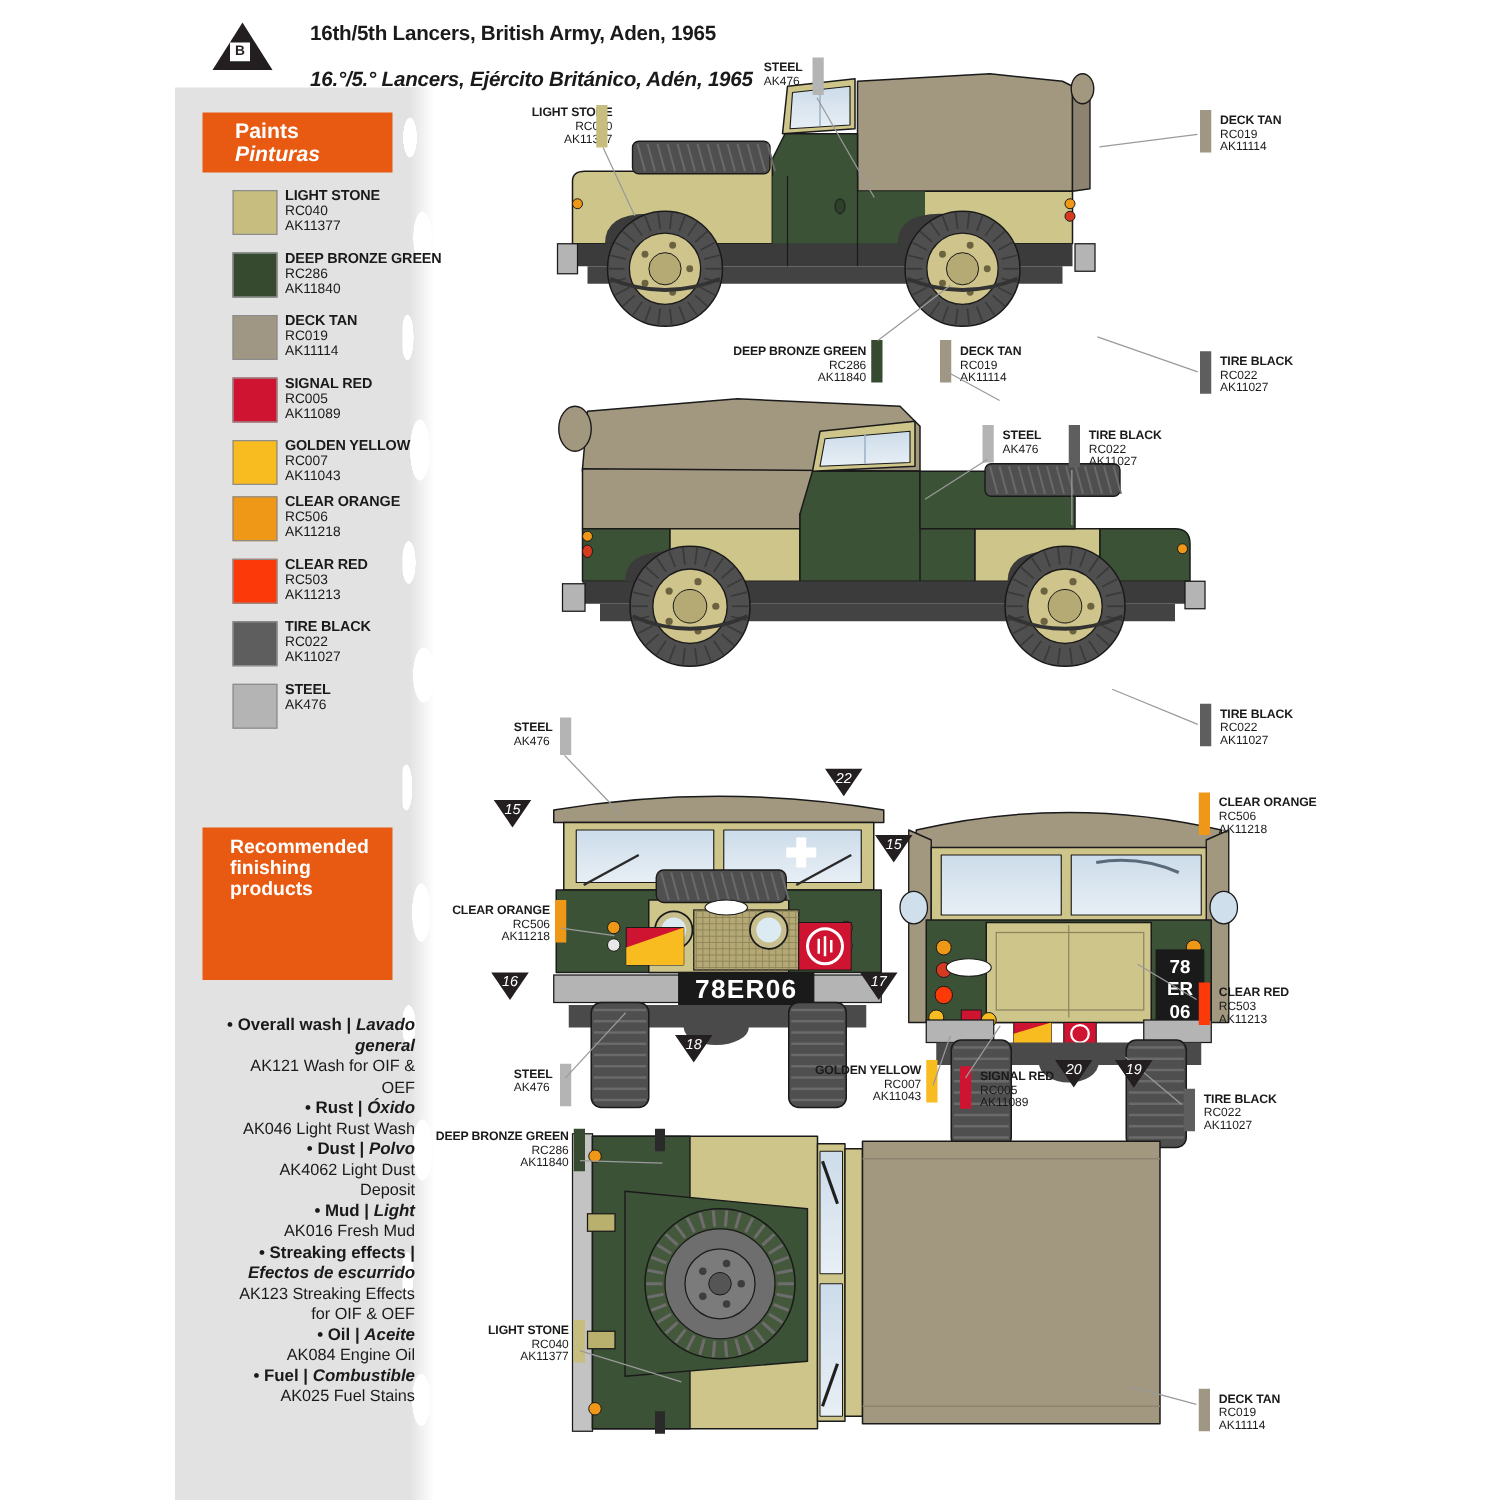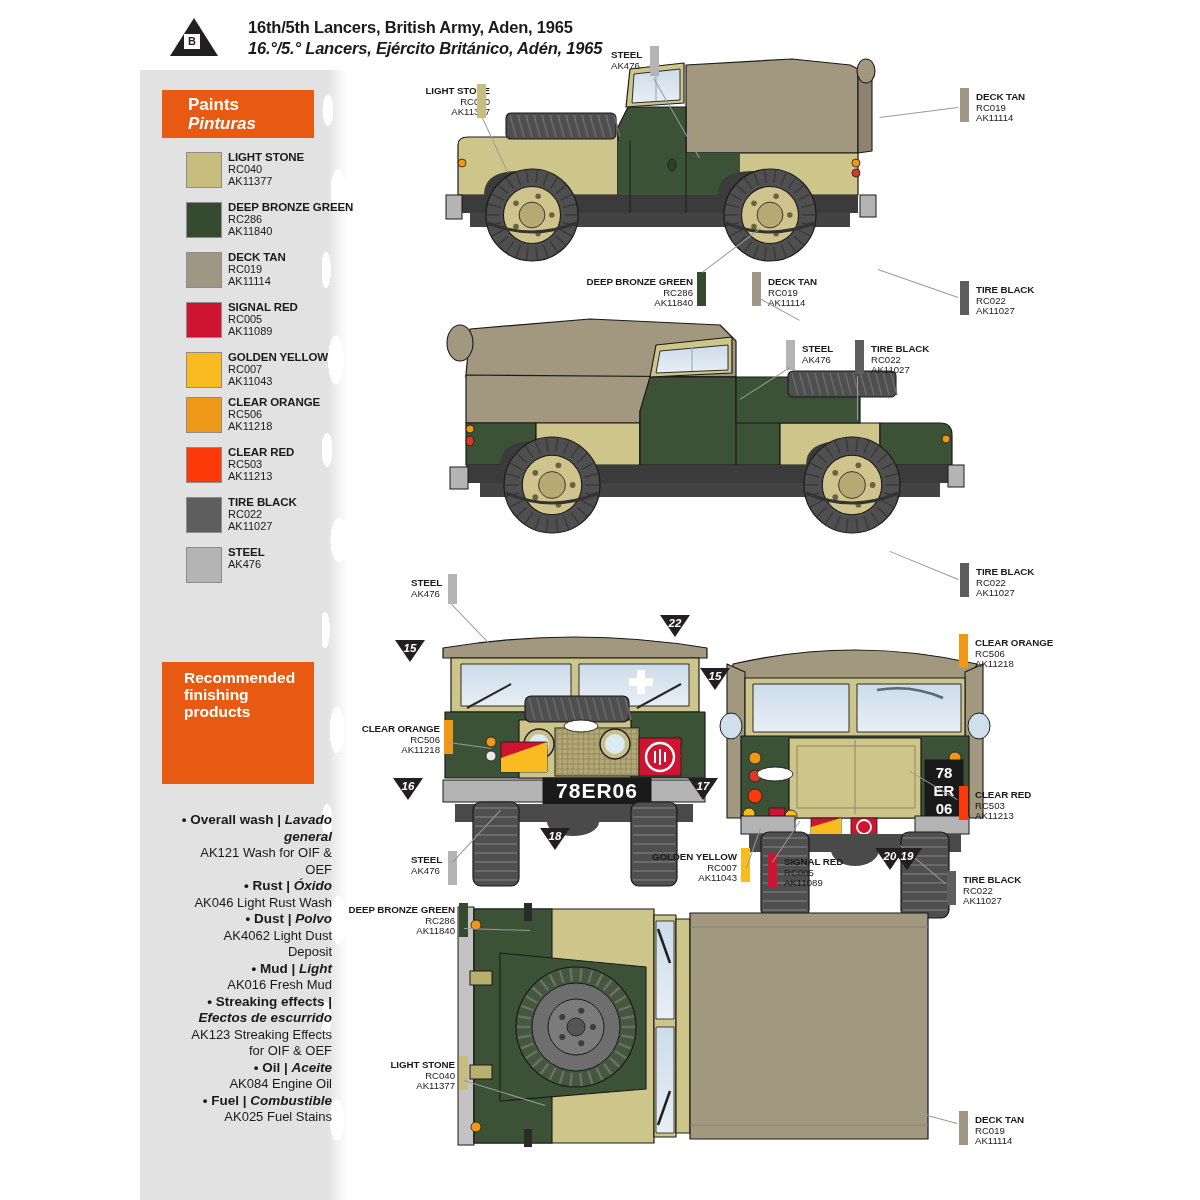--- a/index.html
+++ b/index.html
@@ -9,21 +9,21 @@
   
   #header{position:absolute;left:150px;top:12px;width:600px;height:52px;}
   #hdr-tri{position:absolute;left:20px;top:6px;width:0;height:0;
            border-left:24px solid transparent;border-right:24px solid transparent;
            border-bottom:38px solid #231f20;}
   #hdr-tri-letter{position:absolute;left:34px;top:22px;width:16px;height:15px;
            background:#ffffff;color:#231f20;font-size:11px;font-weight:bold;
            text-align:center;line-height:15px;}
   #hdr-l1{position:absolute;left:98px;top:6px;font-size:16.5px;font-weight:bold;
           letter-spacing:-0.2px;white-space:nowrap;}
-  #hdr-l2{position:absolute;left:98px;top:27px;font-size:16.5px;font-weight:bold;
+  #hdr-l2{position:absolute;left:98px;top:43px;font-size:16.5px;font-weight:bold;
           font-style:italic;letter-spacing:-0.2px;white-space:nowrap;}
 
   
   #panel{position:absolute;left:140px;top:70px;width:198px;height:1130px;
          background:#e2e2e2;}
   #panel-tear{position:absolute;left:322px;top:70px;width:46px;height:1130px;
          background:
            radial-gradient(ellipse 9px 26px at 6px 40px,#fff 60%,transparent 62%),
            radial-gradient(ellipse 12px 34px at 16px 120px,#fff 60%,transparent 62%),
            radial-gradient(ellipse 8px 30px at 4px 200px,#fff 60%,transparent 62%),
@@ -68,21 +68,21 @@
   .cal{position:absolute;font-size:9.6px;line-height:10.6px;white-space:nowrap;}
   .cal .nm{font-weight:bold;font-size:9.8px;letter-spacing:-0.1px;}
   .cal.r{text-align:right;}
   .chip{position:absolute;width:9px;border:0;}
   .lead{position:absolute;background:#9a9a9a;transform-origin:0 0;height:1px;}
 
   
   .dec{position:absolute;width:0;height:0;border-left:15px solid transparent;
        border-right:15px solid transparent;border-top:22px solid #231f20;}
   .dec span{position:absolute;left:-9px;top:-20px;width:18px;text-align:center;
-       color:#fff;font-size:11.5px;font-weight:bold;font-style:italic;}
+       color:#fff;font-size:11.5px;font-weight:normal;font-style:italic;}
 
   
   .veh{position:absolute;}
   svg{display:block;overflow:visible;}
 </style>
 </head>
 <body>
 
 <div id="header">
   <div id="hdr-tri"></div>
@@ -797,21 +797,21 @@
     </div>
     <div class="dec" style="left: 393px; top: 778px;">
       <span>16</span>
     </div>
     <div class="dec" style="left: 688px; top: 778px;">
       <span>17</span>
     </div>
     <div class="dec" style="left: 540px; top: 828px;">
       <span>18</span>
     </div>
-    <div class="dec" style="left: 875px; top: 848px;">
+    <div class="dec" style="left: 844px; top: 848px;">
       <span>20</span>
     </div>
     <div class="dec" style="left: 892px; top: 848px;">
       <span>21</span>
     </div>
     <div class="dec" style="left: 892px; top: 848px;">
       <span>19</span>
     </div>
   </div>
 

